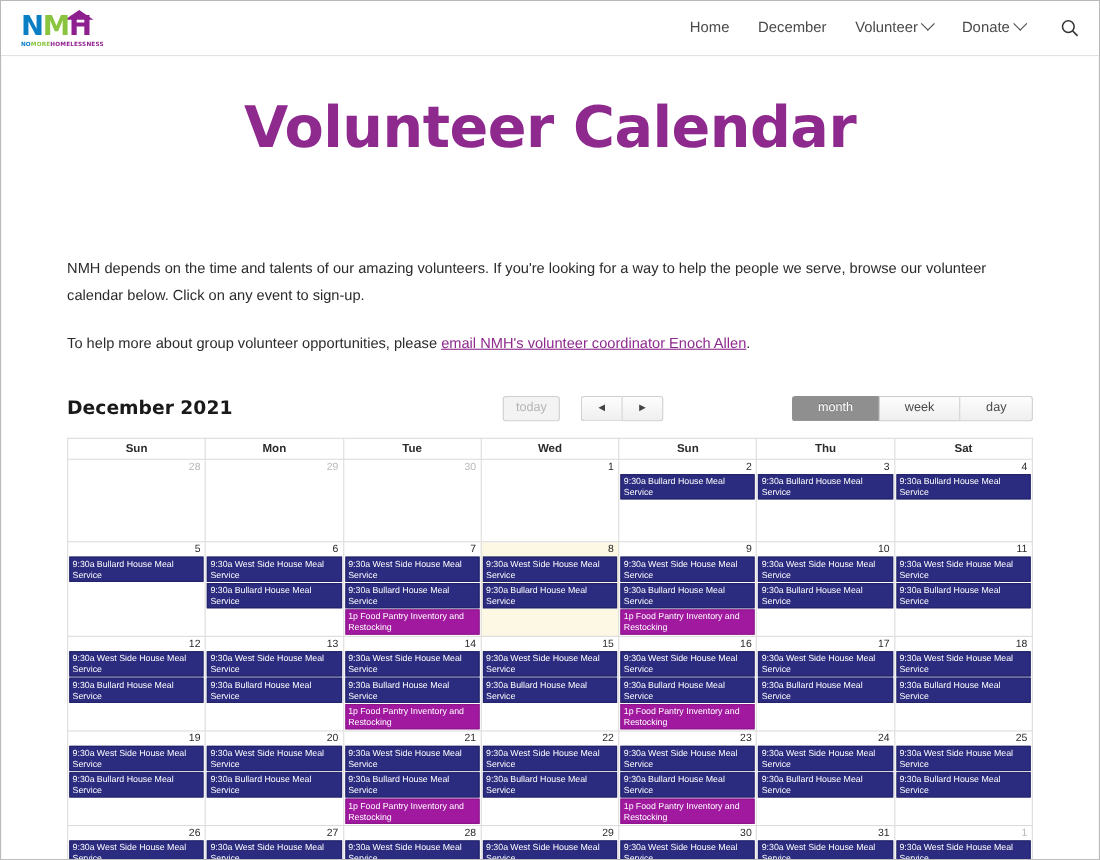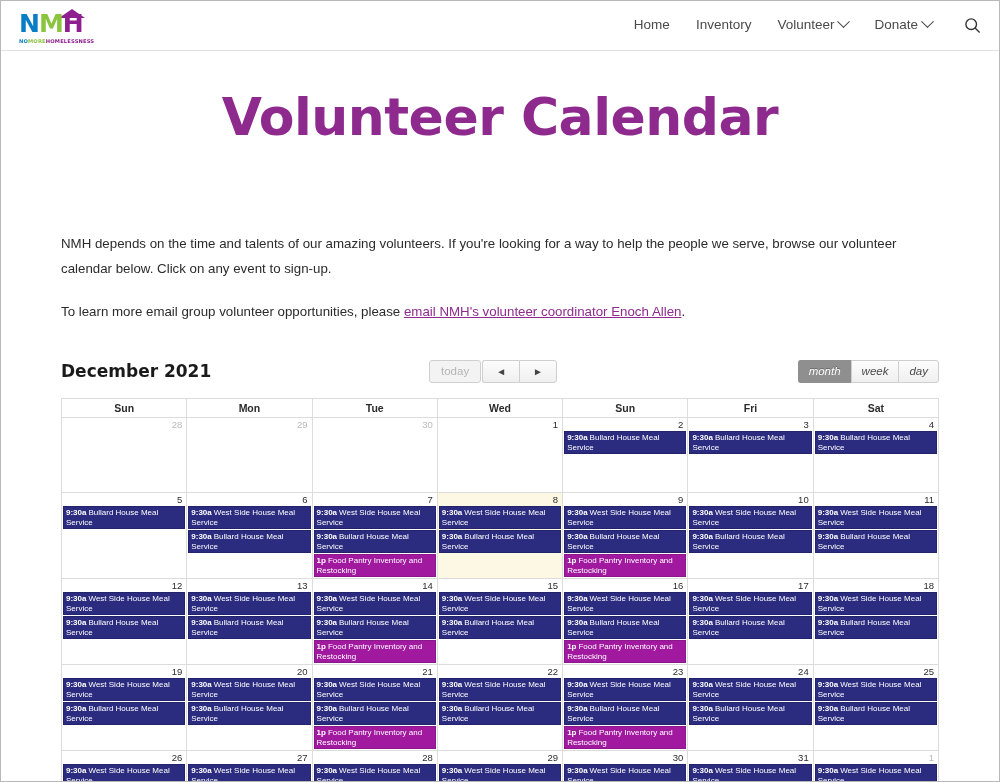--- a/index.html
+++ b/index.html
@@ -132,23 +132,23 @@
     position: relative;
   }
   #cal-title {
     font-size: 17px;
     font-weight: bold;
     color: #1a1a1a;
     font-family: "DejaVu Sans", sans-serif;
   }
   #toolbar-center {
     position: absolute;
-    left: 368px;
-    display: flex;
-    gap: 1px;
+    left: 396px;
+    display: flex;
+    gap: 19px;
   }
   .fc-btn {
     border: 1px solid #cfcfcf;
     background: linear-gradient(#fdfdfd, #efefef);
     font-size: 11.5px;
     color: #8a8a8a;
     padding: 4px 11px;
     border-radius: 3px;
     cursor: pointer;
     line-height: 13px;
@@ -159,21 +159,21 @@
   .btn-group .fc-btn { border-radius: 0; border-right-width: 0; padding: 4px 13px; }
   .btn-group .fc-btn:first-child { border-radius: 3px 0 0 3px; }
   .btn-group .fc-btn:last-child { border-radius: 0 3px 3px 0; border-right-width: 1px; }
   .fc-btn .arrow { color: #444; font-size: 10px; line-height: 13px; display:block;}
   #toolbar-right {
     margin-left: auto;
     display: flex;
   }
   #toolbar-right .fc-btn {
     border-radius: 0; border-right-width: 0;
-    color: #4a4a4a; padding: 4px 10px; font-style: italic;
+    color: #4a4a4a; padding: 4px 23px;
   }
   #toolbar-right .fc-btn:first-child { border-radius: 3px 0 0 3px; }
   #toolbar-right .fc-btn:last-child { border-radius: 0 3px 3px 0; border-right-width: 1px; }
   #toolbar-right .fc-btn.active {
     background: #8f8f8f;
     color: #ffffff;
     border-color: #8f8f8f;
     text-shadow: 0 -1px 0 rgba(0,0,0,.3);
   }
 
@@ -212,21 +212,21 @@
   .ev {
     color: #ffffff;
     font-size: 8px;
     line-height: 9.5px;
     padding: 1px 2px;
     margin-bottom: 1px;
     cursor: pointer;
     overflow: hidden;
     font-family: "Liberation Sans", sans-serif;
   }
-  .ev .t { font-weight: bold; margin-right: 2px; }
+  .ev .t { font-weight: normal; margin-right: 2px; }
   .ev.blue { background: #2b2b7f; border: 1px solid #23236b; }
   .ev.purple { background: #a0199f; border: 1px solid #8c168b; }
 </style>
 </head>
 <body>
 
 <div id="page">
 
   <div id="site-header">
     <div class="logo-wrap">
@@ -235,21 +235,21 @@
         <div class="logo-letters"><span class="l-n">N</span><span class="l-m">M</span><span class="l-h">H</span></div>
         <div class="logo-sub"><span class="ls1">NO</span><span class="ls2">MORE</span><span class="ls3">HOMELESSNESS</span></div>
       </div>
     </div>
 
     <div id="main-nav">
       <div class="nav-item">
         <span>Home</span>
       </div>
       <div class="nav-item">
-        <span>Inventory</span>
+        <span>December</span>
       </div>
       <div class="nav-item">
         <span>Volunteer</span>
         <span class="chev"></span>
       </div>
       <div class="nav-item">
         <span>Donate</span>
         <span class="chev"></span>
       </div>
       <div class="search-icon">
@@ -258,21 +258,21 @@
           <line x1="11.1" y1="11.1" x2="15.6" y2="15.6" stroke="#333" stroke-width="1.4"></line>
         </svg>
       </div>
     </div>
   </div>
 
   <h1 id="page-title">Volunteer Calendar</h1>
 
   <div id="intro">
     <p>NMH depends on the time and talents of our amazing volunteers. If you're looking for a way to help the people we serve, browse our volunteer calendar below. Click on any event to sign-up.</p>
-    <p><span>To learn more email group volunteer opportunities, please </span><a href="#">email NMH's volunteer coordinator Enoch Allen</a><span>.</span></p>
+    <p><span>To help more about group volunteer opportunities, please </span><a href="#">email NMH's volunteer coordinator Enoch Allen</a><span>.</span></p>
   </div>
 
   <div id="calendar">
 
     <div id="cal-toolbar">
       <div id="cal-title">December 2021</div>
 
       <div id="toolbar-center">
         <div class="fc-btn disabled">today</div>
         <div class="btn-group">
@@ -293,21 +293,21 @@
     </div>
 
     <table class="fc-grid">
       <thead>
         <tr id="weekday-row">
             <th>Sun</th>
             <th>Mon</th>
             <th>Tue</th>
             <th>Wed</th>
             <th>Sun</th>
-            <th>Fri</th>
+            <th>Thu</th>
             <th>Sat</th>
           </tr>
       </thead>
       <tbody id="weeks-body">
           <tr>
             <td class="fc-day other">
               <div class="day-num">28</div>
               <div class="ev-list"></div>
             </td>
             <td class="fc-day other">

